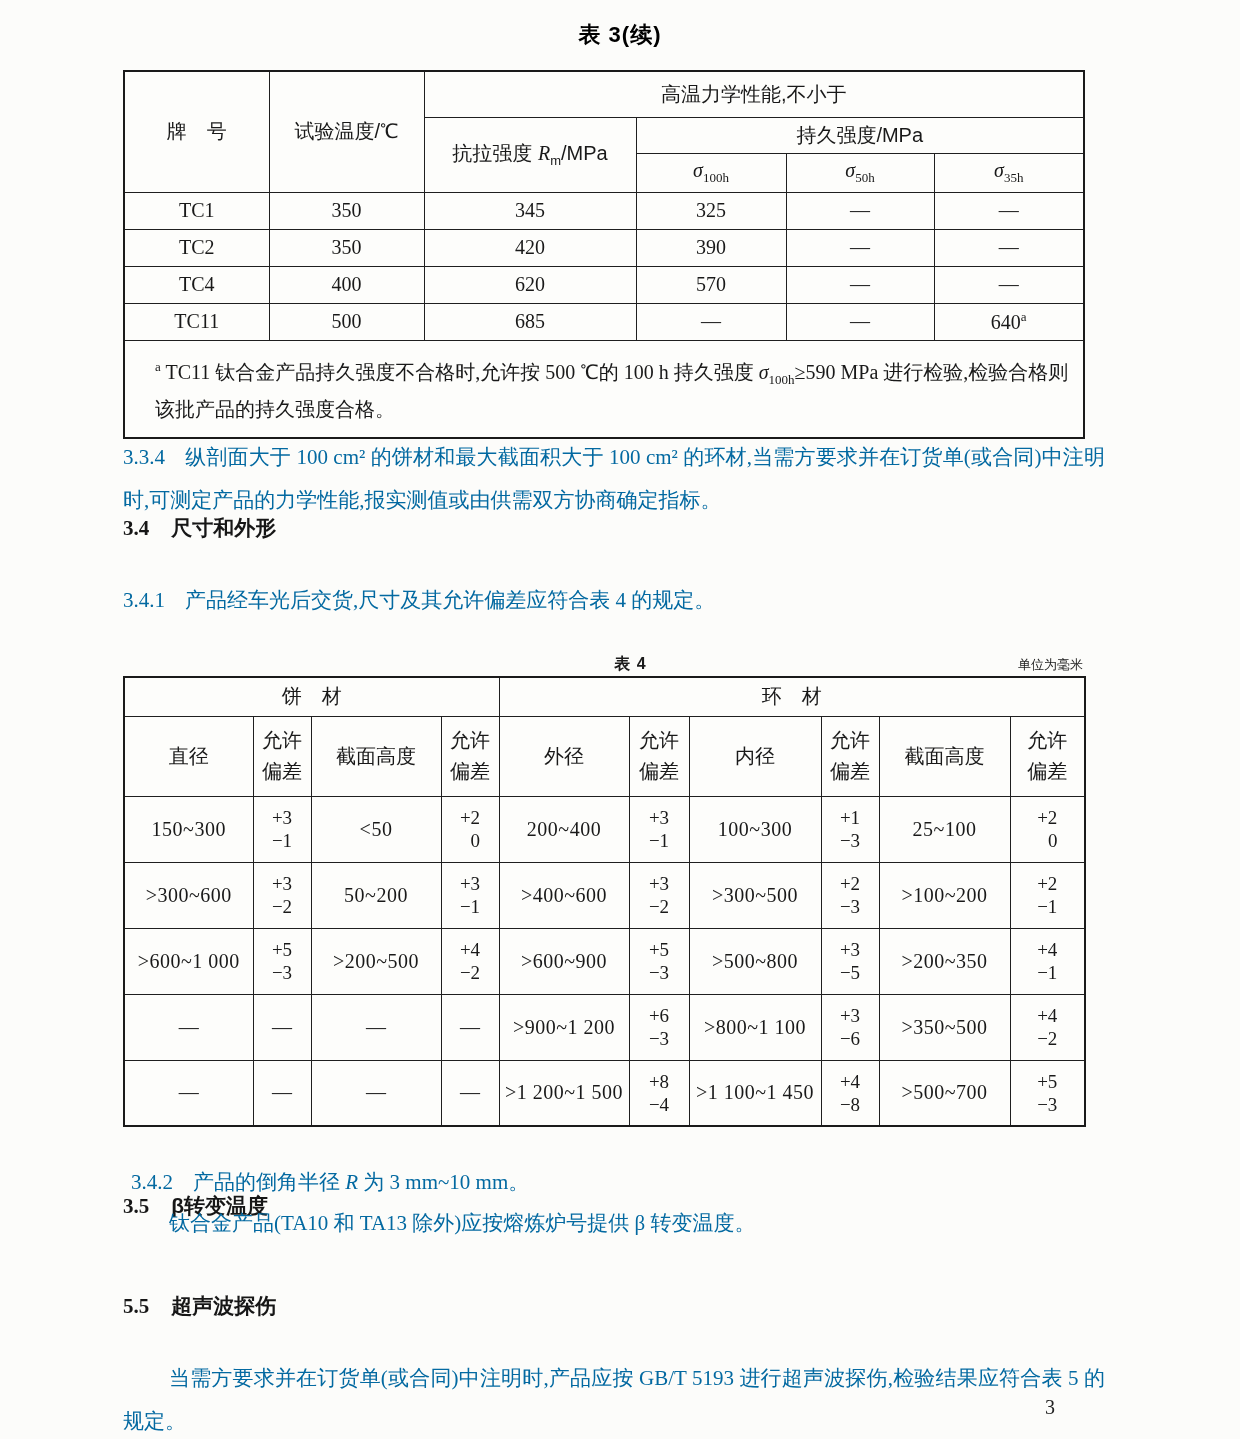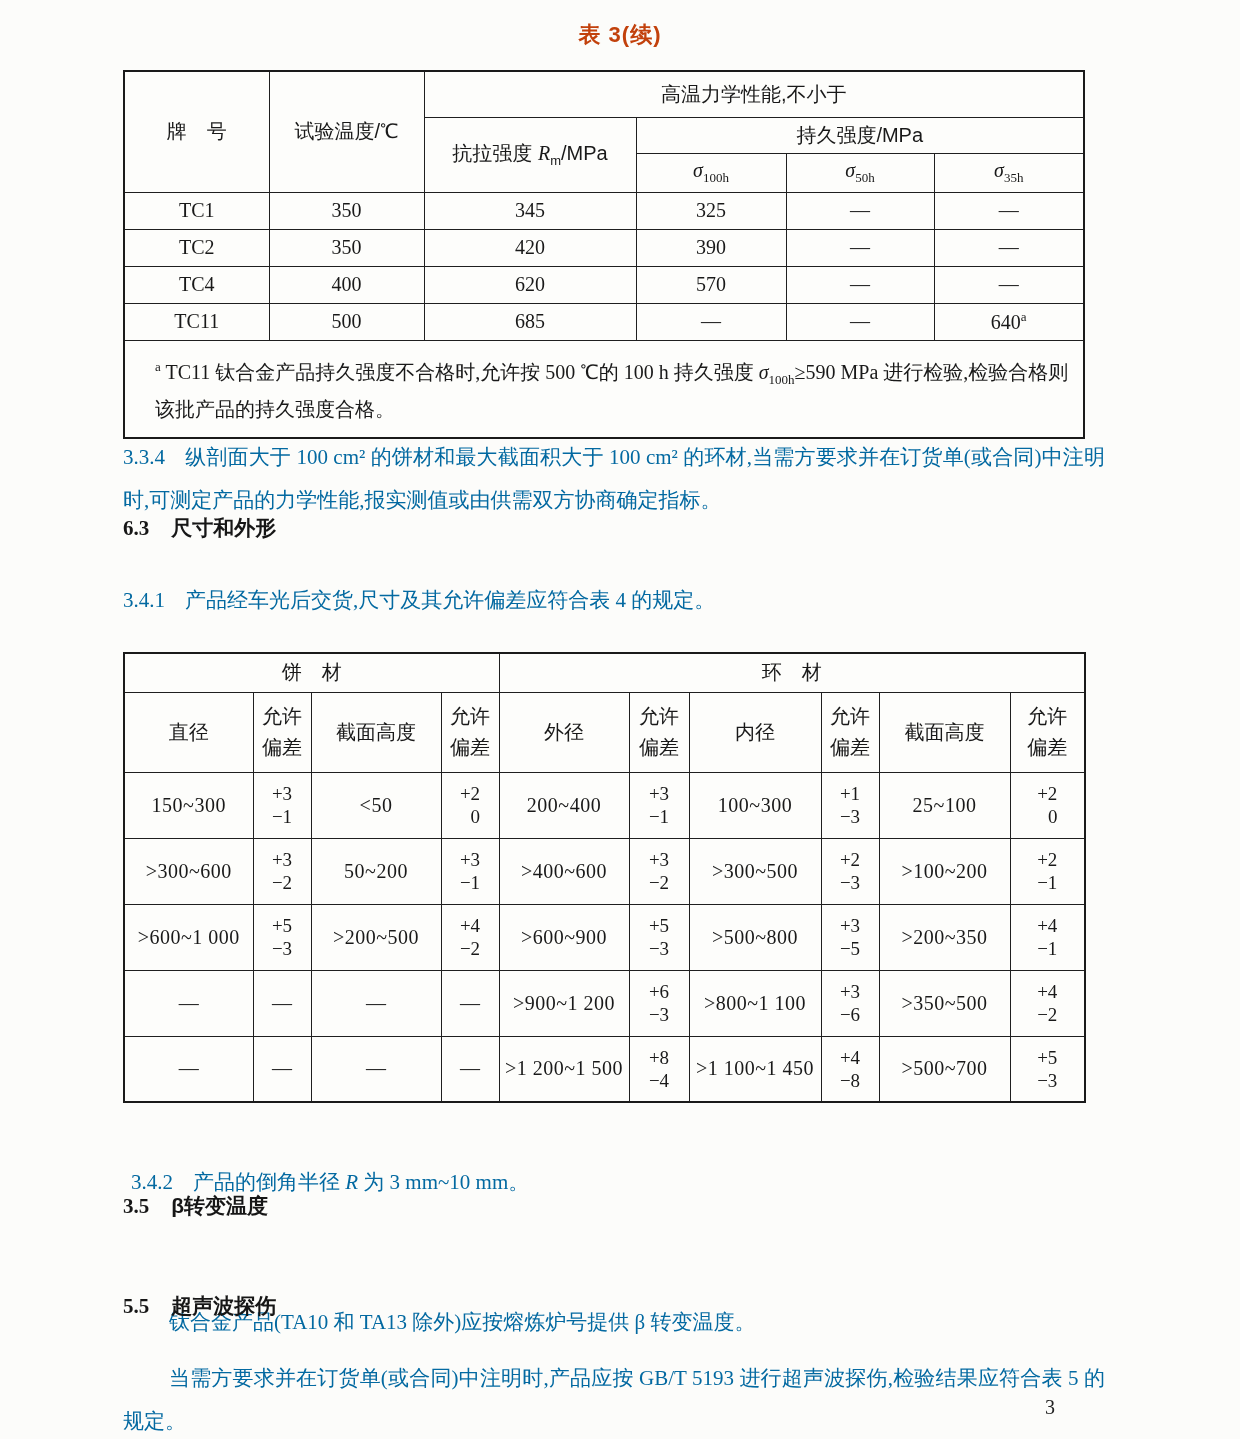--- a/index.html
+++ b/index.html
@@ -14,21 +14,21 @@
     width:1240px; height:1439px;
     background:#fcfcfa;
     color:#1b1b1b;
     overflow:hidden;
   }
   
   .tbl-caption {
     position:absolute; left:0; width:100%;
     text-align:center;
     font-family:"Liberation Sans", sans-serif;
-    font-weight:700; font-size:22px; color:#c2410c;
+    font-weight:700; font-size:22px; color:#000000;
     letter-spacing:1px;
   }
   .t4-caption-row {
     position:absolute; left:123px; width:960px;
     display:flex; align-items:baseline;
   }
   .t4-caption-center { flex:1; text-align:center;
     font-family:"Liberation Sans", sans-serif; font-weight:700;
     font-size:16px; letter-spacing:1px; padding-left:120px; }
   .t4-unit { font-size:13px; font-weight:400; font-family:"Liberation Serif",serif;margin-top:36px; }
@@ -156,30 +156,30 @@
         <td><span>640</span><sup>a</sup></td>
       </tr>
       <tr>
         <td colspan="6" class="footnote-cell"><sup>a</sup><span> TC11 钛合金产品持久强度不合格时,允许按 500 ℃的 100 h 持久强度 </span><i class="sigma-i">σ</i><sub>100h</sub><span>≥590 MPa 进行检验,检验合格则该批产品的持久强度合格。</span></td>
       </tr>
     </tbody>
   </table>
 
   <p class="para" style="top:415px;"><span class="num">3.3.4</span><span>纵剖面大于 100 cm² 的饼材和最大截面积大于 100 cm² 的环材,当需方要求并在订货单(或合同)中注明时,可测定产品的力学性能,报实测值或由供需双方协商确定指标。</span></p>
 
-  <div class="heading" style="top:514px;"><span class="num">6.3</span><span>尺寸和外形</span></div>
+  <div class="heading" style="top:514px;"><span class="num">3.4</span><span>尺寸和外形</span></div>
 
   <p class="para" style="top:558px;"><span class="num">3.4.1</span><span>产品经车光后交货,尺寸及其允许偏差应符合表 4 的规定。</span></p>
 
   <div class="t4-caption-row" style="top:620px;">
     <span class="t4-caption-center">表 4</span>
     <span class="t4-unit">单位为毫米</span>
   </div>
 
-  <table class="doc-table" style="top:652px; width:961px;">
+  <table class="doc-table" style="top:676px; width:961px;">
     <colgroup>
       <col style="width:129px">
         <col style="width:58px">
         <col style="width:130px">
         <col style="width:58px">
       <col style="width:130px">
         <col style="width:60px">
         <col style="width:132px">
         <col style="width:58px">
       <col style="width:131px">
@@ -330,21 +330,21 @@
               <span>−3</span>
             </span></td>
       </tr>
     </tbody>
   </table>
 
   <p class="para" style="top:1140px;margin-left:8px;"><span class="num">3.4.2</span><span>产品的倒角半径 </span><i class="sigma-i">R</i><span> 为 3 mm~10 mm。</span></p>
 
   <div class="heading" style="top:1192px;"><span class="num">3.5</span><span>β转变温度</span></div>
 
-  <p class="para" style="top:1280px; padding-left:46px;"><span>钛合金产品(TA10 和 TA13 除外)应按熔炼炉号提供 β 转变温度。</span></p>
+  <p class="para" style="top:1181px; padding-left:46px;"><span>钛合金产品(TA10 和 TA13 除外)应按熔炼炉号提供 β 转变温度。</span></p>
 
   <div class="heading" style="top:1292px;"><span class="num">5.5</span><span>超声波探伤</span></div>
 
   <p class="para indent" style="top:1336px;"><span>当需方要求并在订货单(或合同)中注明时,产品应按 GB/T 5193 进行超声波探伤,检验结果应符合表 5 的规定。</span></p>
 
   <div class="pagenum">3</div>
 
 </div>
 
 </body></html>

